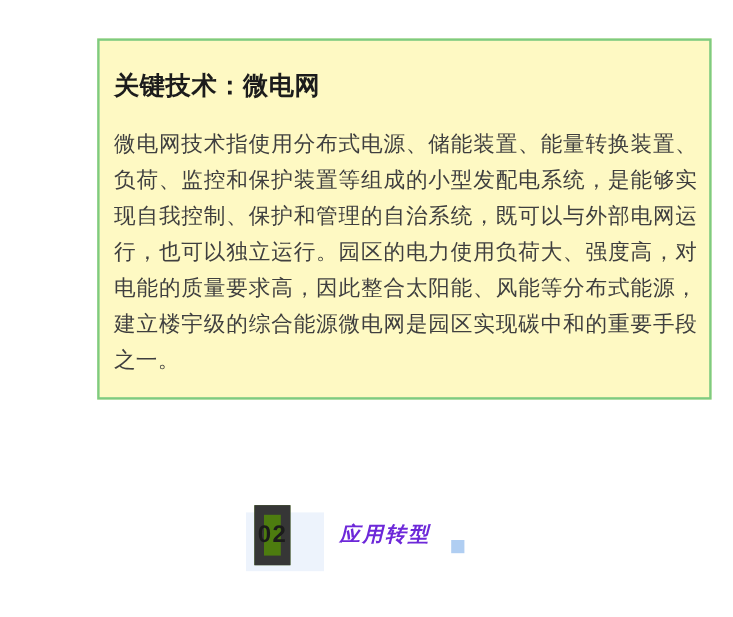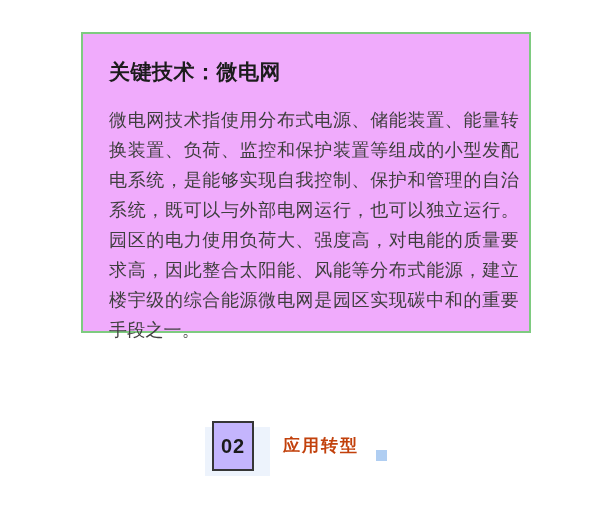--- a/index.html
+++ b/index.html
@@ -12,25 +12,25 @@
     position: relative;
     background: #ffffff;
     overflow: hidden;
   }
 
   
   .info-card {
     position: absolute;
     left: 81px;
     top: 32px;
-    width: 450px;
+    width: 512px;
     height: 301px;
-    background: #f0abfc;
+    background: #fef9c3;
     border: 2px solid #7ecb80;
-    padding: 24px 10px 0 26px;
+    padding: 24px 10px 0 12px;
   }
   .info-card .card-title {
     font-size: 21px;
     font-weight: bold;
     color: #1c1c1c;
     line-height: 28px;
     letter-spacing: 0.5px;
   }
   .info-card .card-body {
     margin-top: 6px;
@@ -48,41 +48,42 @@
     left: 205px;
     top: 427px;
     width: 65px;
     height: 49px;
     background: #edf3fc;
   }
   .num-box {
     position: absolute;
     left: 212px;
     top: 421px;
-    width: 42px;
+    width: 30px;
     height: 50px;
-    background: #c4b5fd;
-    border: 2px solid #d946ef;
+    background: #4d7c0f;
+    border: 8px solid #d946ef;
     display: flex;
     align-items: center;
     justify-content: center;
     font-size: 20px;
     font-weight: bold;
     color: #1b1b1b;
     letter-spacing: 1px;
   }
   .section-label {
     position: absolute;
     left: 283px;
     top: 436px;
     font-size: 17px;
     font-weight: bold;
-    color: #c2410c;
+    color: #6d28d9;
     line-height: 20px;
     letter-spacing: 2px;
+    font-style: italic;
   }
   .accent-square {
     position: absolute;
     left: 376px;
     top: 450px;
     width: 11px;
     height: 11px;
     background: #b0cef2;
   }
 </style>

